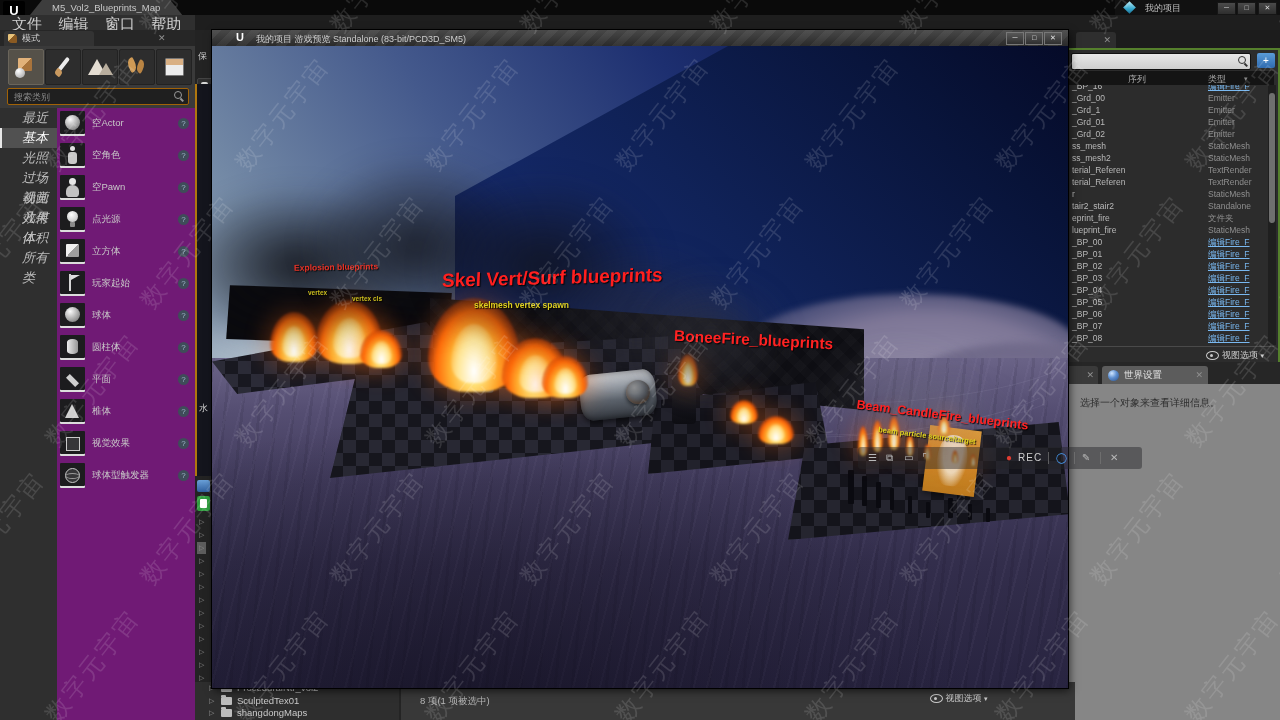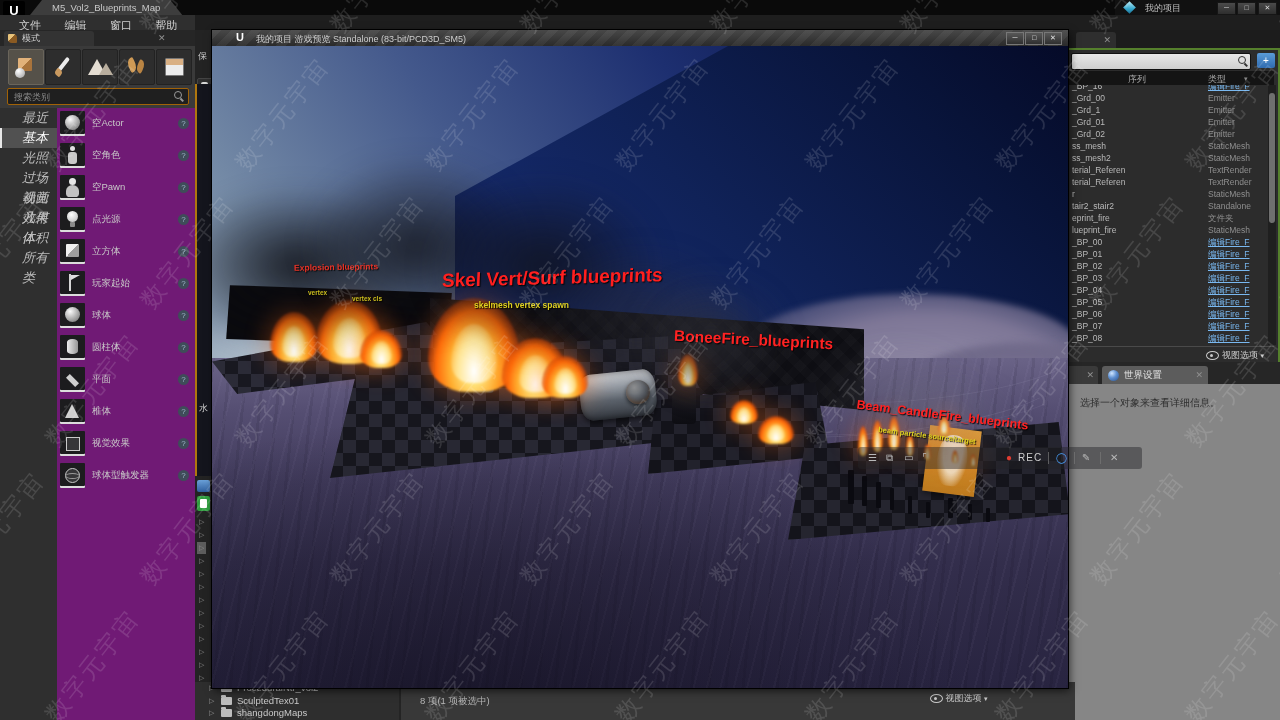--- a/index.html
+++ b/index.html
@@ -14,21 +14,21 @@
            clip-path:polygon(12px 0,calc(100% - 12px) 0,100% 100%,0 100%);
            color:#c9c9c9;font-size:9.5px;line-height:15px;}
   #win-title-cluster{position:absolute;right:0;top:0;width:165px;height:15px;background:#111;}
   .gem{position:absolute;left:10px;top:3px;width:9px;height:9px;transform:rotate(45deg);
        background:linear-gradient(135deg,#bdeef8,#35a7cc 60%,#1b6f93);}
   #win-title{position:absolute;left:30px;top:2px;color:#bdbdbd;font-size:9px;}
   .winbtn{position:absolute;top:2px;width:17px;height:11px;background:linear-gradient(#4a4a4a,#2e2e2e);
           border:1px solid #161616;color:#d8d8d8;font-size:7px;line-height:10px;text-align:center;}
   #menubar{position:absolute;left:0;top:15px;width:1280px;height:15px;background:#1e1e1e;}
   #menubar .mleft{position:absolute;left:0;top:0;width:195px;height:15px;background:#2f2f2f;}
-  .menu-item{display:inline-block;margin-left:19px;color:#cfcfcf;font-size:11px;line-height:15px;}
+  .menu-item{display:inline-block;margin-left:12px;color:#cfcfcf;font-size:15px;line-height:15px;}
 
   
   #modes{position:absolute;left:0;top:30px;width:195px;height:690px;background:#3a3a3a;}
   #modes-head{position:absolute;left:0;top:0;width:195px;height:16px;background:#262626;}
   #modes-tab{position:absolute;left:4px;top:1px;width:72px;height:15px;background:#333;
              border-radius:3px 3px 0 0;color:#cfcfcf;font-size:9px;line-height:15px;padding-left:18px;}
   .brush-ico{position:absolute;left:4px;top:3px;width:9px;height:9px;
              background:linear-gradient(135deg,#e8c37a 40%,#8a5a22 40%);border-radius:1px 4px 1px 4px;}
   .xglyph{color:#8f8f8f;font-size:9px;line-height:15px;}
   #modes-close{position:absolute;left:158px;top:1px;}

